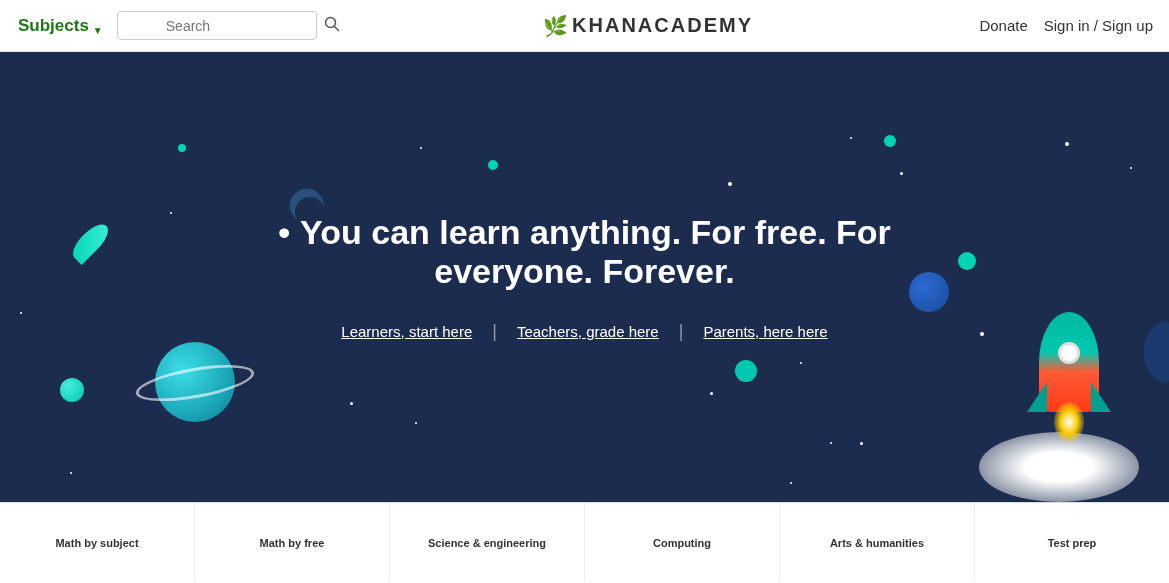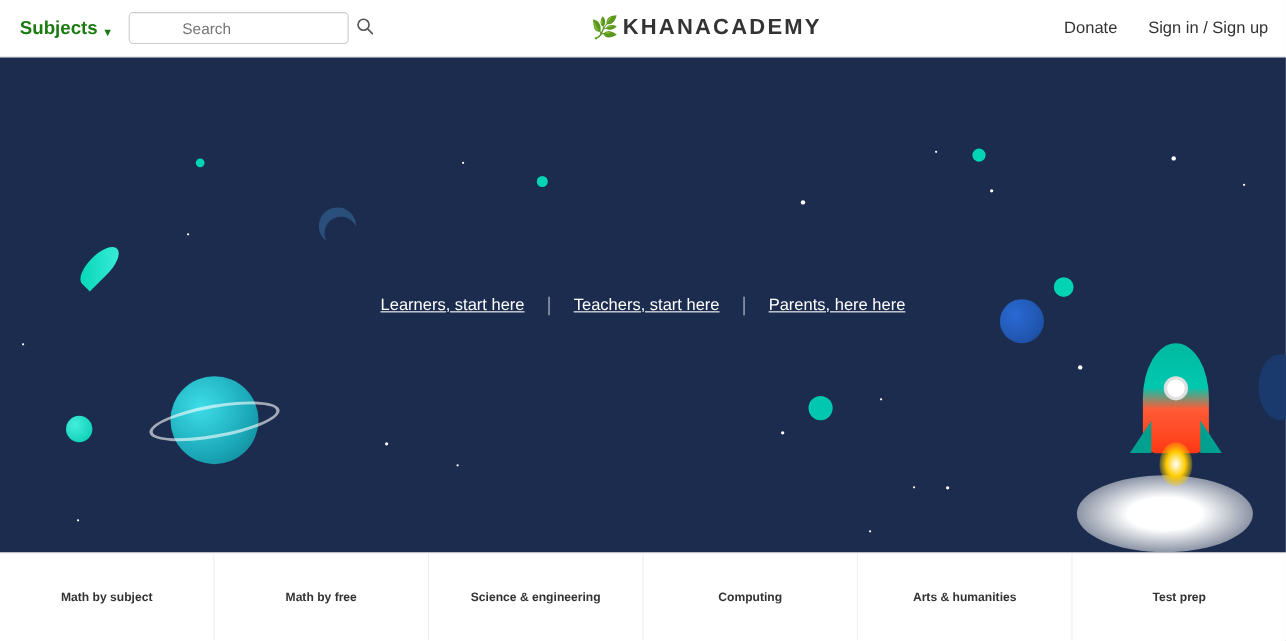--- a/index.html
+++ b/index.html
@@ -72,21 +72,21 @@
     }
     .logo-text {
       font-size: 20px;
       font-weight: 700;
       letter-spacing: 2px;
       color: #333;
     }
     .header-right {
       display: flex;
       align-items: center;
-      gap: 28px;
+      gap: 16px;
     }
     .donate-link, .signin-link {
       font-size: 15px;
       color: #333;
       text-decoration: none;
       cursor: pointer;
     }
 
     
     .hero {
@@ -401,25 +401,26 @@
     <div class="rocket-body">
       <div class="rocket-main">
         <div class="rocket-window"></div>
         <div class="rocket-fin-left"></div>
         <div class="rocket-fin-right"></div>
         <div class="rocket-flame"></div>
       </div>
     </div>
   </div>
 
+  <h1 class="hero-tagline">You can learn anything. For free. For everyone. Forever.</h1>
 
   <div class="hero-links">
     <a class="hero-link">Learners, start here</a>
     <span class="hero-sep">|</span>
-    <a class="hero-link">Teachers, start here</a>
+    <a class="hero-link">Teachers, grade here</a>
     <span class="hero-sep">|</span>
     <a class="hero-link">Parents, here here</a>
   </div>
 
 </section>
 
 <nav class="bottom-nav">
   <div class="nav-item">Math by subject</div>
   <div class="nav-item">Math by free</div>
   <div class="nav-item">Science &amp; engineering</div>

